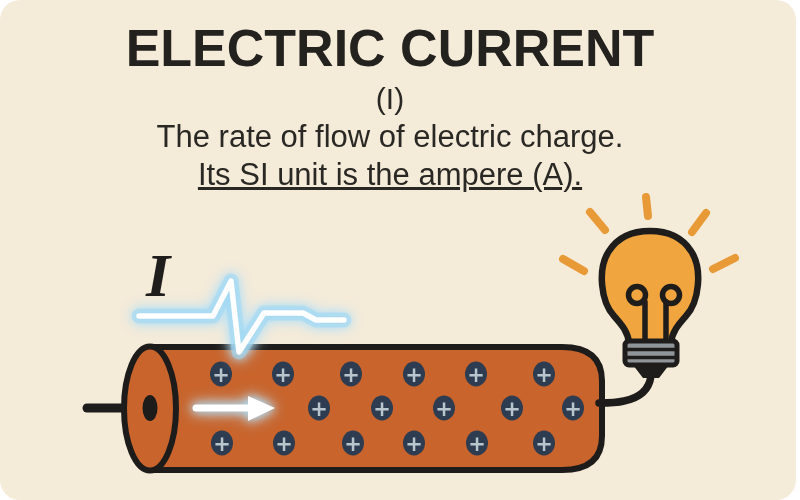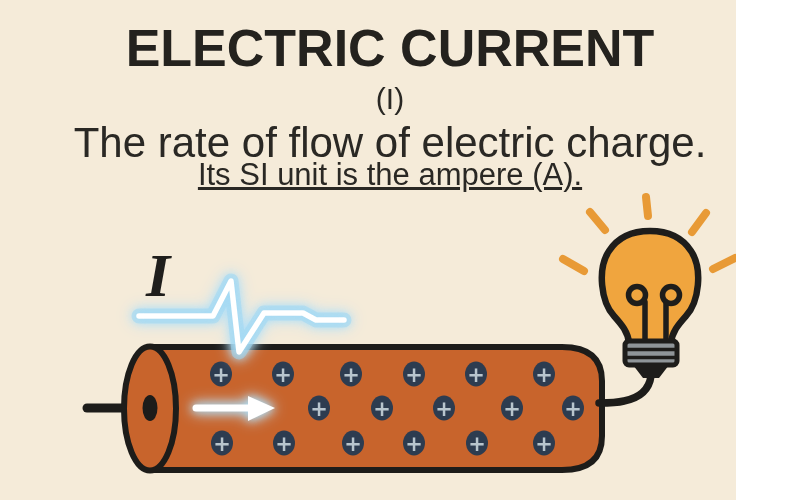--- a/index.html
+++ b/index.html
@@ -1,22 +1,23 @@
 <!DOCTYPE html>
 <html><head>
 <meta charset="utf-8">
 <style>
   html,body { margin:0; padding:0; }
   .stage {
     position: relative;
-    width: 736px;
+    width: 796px;
     height: 500px;
     background: #f5ebd9;
     overflow: hidden;
     font-family: "Liberation Sans", sans-serif;
+    border-radius: 20px;
   }
   .header {
     position: absolute;
     left: 0;
     top: 0;
     width: 780px;
     text-align: center;
     color: #262420;
   }
   .title {
@@ -33,21 +34,21 @@
     position: absolute;
     left: 0; right: 0;
     top: 82px;
     font-size: 30px;
     color: #2a2824;
   }
   .def1 {
     position: absolute;
     left: 0; right: 0;
     top: 119px;
-    font-size: 42px;
+    font-size: 31px;
     color: #2a2824;
   }
   .def2 {
     position: absolute;
     left: 0; right: 0;
     top: 157px;
     font-size: 31px;
     color: #2a2824;
     text-decoration: underline;
   }

